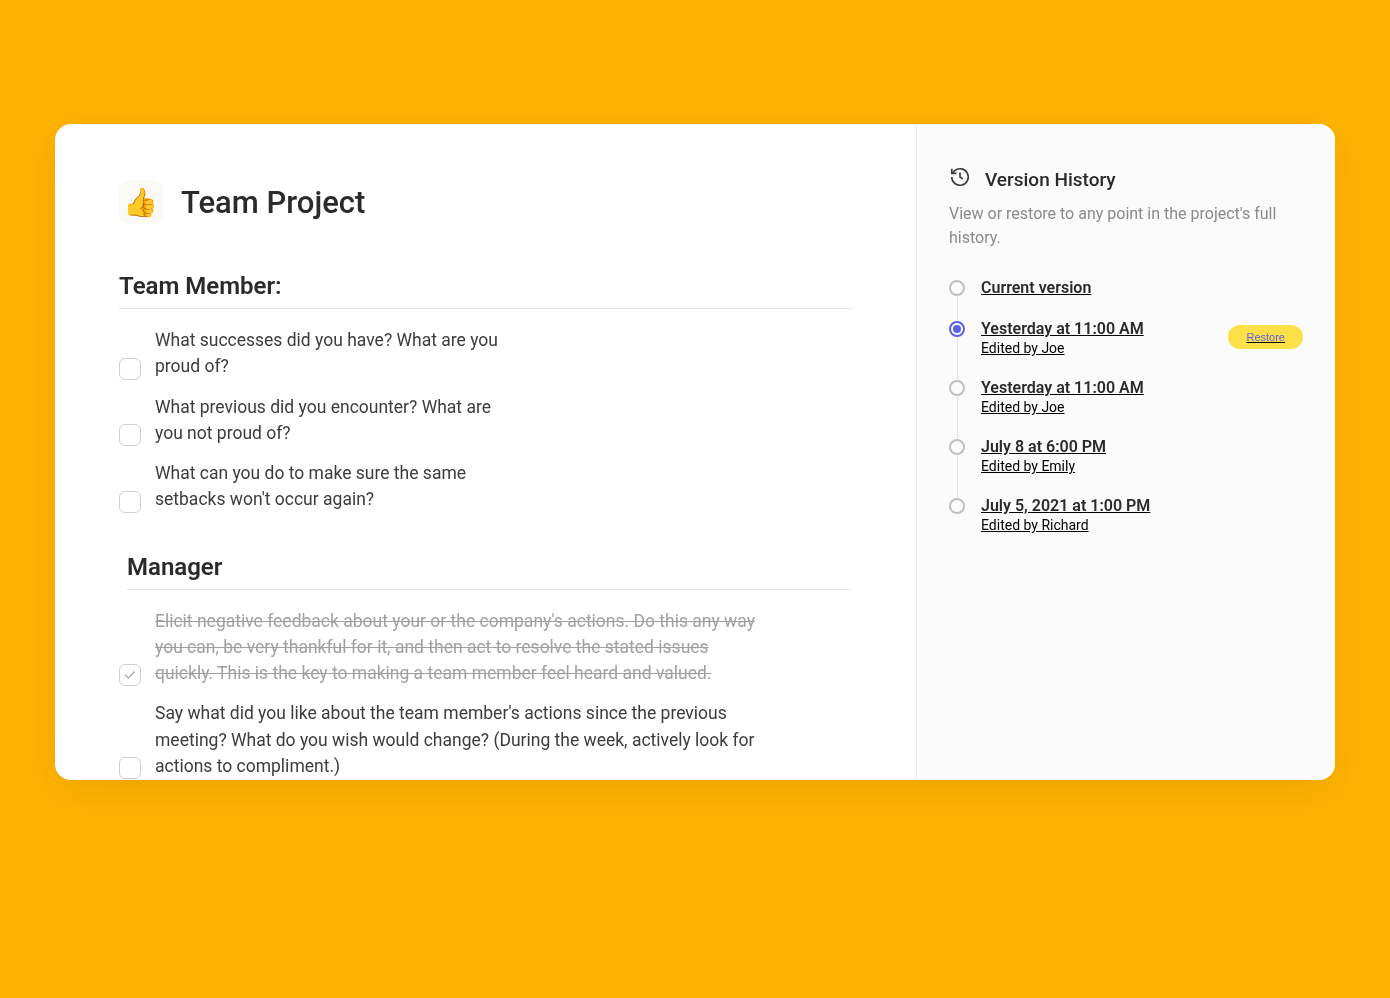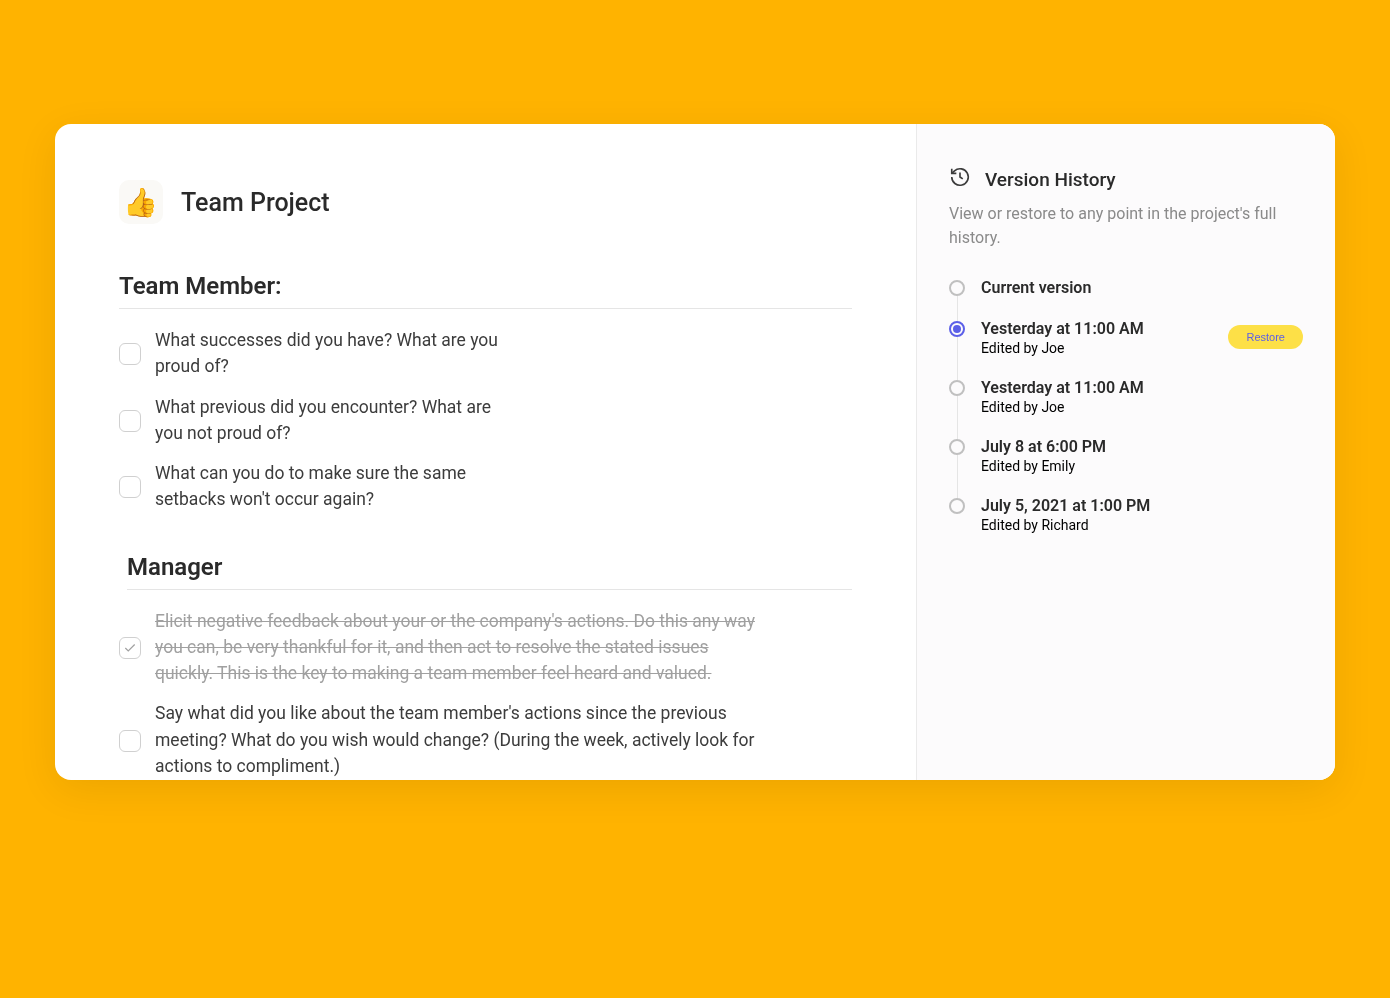--- a/index.html
+++ b/index.html
@@ -39,41 +39,41 @@
       width: 44px;
       height: 44px;
       background: #FAF9F6;
       border-radius: 10px;
       display: flex;
       align-items: center;
       justify-content: center;
       font-size: 28px;
     }
     .doc-title {
-      font-size: 25px;
+      font-size: 31px;
       font-weight: 500;
       color: #2A2A2A;
     }
     .section-heading {
       font-size: 24px;
       font-weight: 600;
       color: #2A2A2A;
       border-bottom: 1px solid #E5E5E5;
       padding-bottom: 8px;
       margin-bottom: 18px;
     }
     .section-heading.indented {
       margin-left: 8px;
     }
     .checklist {
       margin-bottom: 40px;
     }
     .check-item {
       display: flex;
-      align-items: center;
+      align-items: flex-end;
       gap: 14px;
       margin-bottom: 14px;
     }
     .checkbox {
       width: 22px;
       height: 22px;
       border: 1.5px solid #D0D0D0;
       border-radius: 6px;
       flex-shrink: 0;
       margin-top: 2px;
@@ -180,20 +180,21 @@
     }
     .circle.selected::after {
       content: '';
       width: 8px;
       height: 8px;
       background: #5B5FE8;
       border-radius: 50%;
     }
     .version-body {
       flex: 1;
+      text-decoration: underline;
     }
     .version-top {
       display: flex;
       align-items: center;
       justify-content: space-between;
     }
     .version-label {
       font-size: 16px;
       font-weight: 600;
       color: #2A2A2A;

